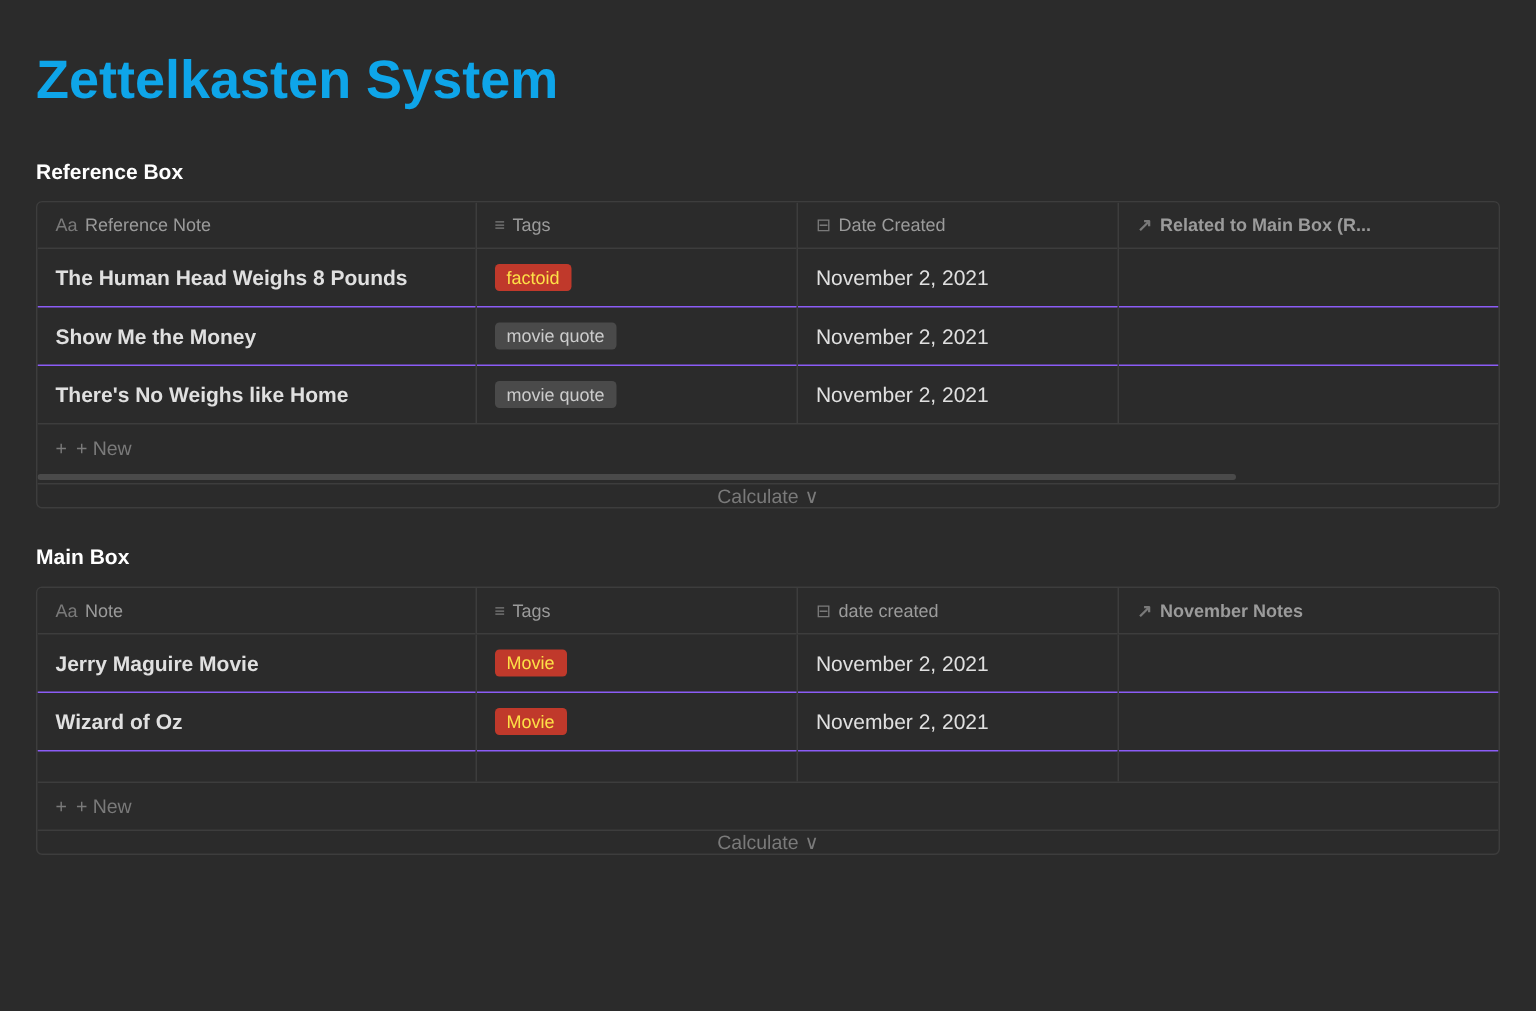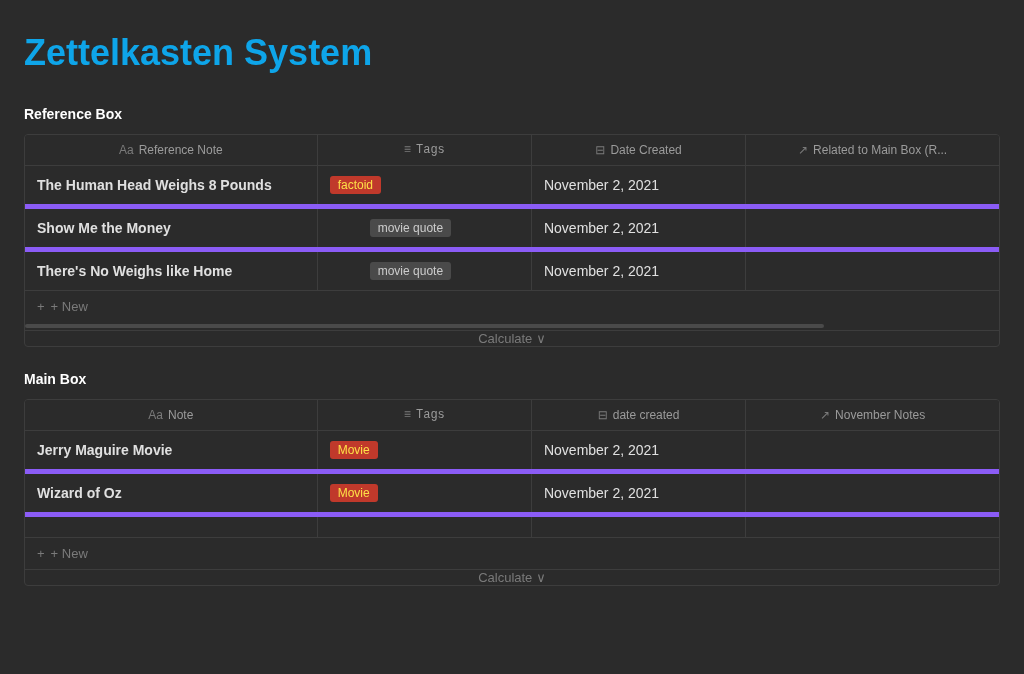--- a/index.html
+++ b/index.html
@@ -50,74 +50,73 @@
       width: 100%;
       border-collapse: collapse;
     }
 
     thead tr {
       border-bottom: 1px solid #3d3d3d;
     }
 
     thead th {
       padding: 8px 12px;
-      text-align: center;
+      text-align: left;
       font-weight: 400;
       font-size: 12px;
       color: #9b9b9b;
       background-color: #2b2b2b;
       border-right: 1px solid #3d3d3d;
     }
 
     thead th:last-child {
       border-right: none;
     }
 
     tbody tr {
-      border-bottom: 5px solid #8b5cf6;
+      border-bottom: 1px solid #8b5cf6;
     }
 
     tbody tr:last-child {
       border-bottom: none;
     }
 
     tbody td {
       padding: 10px 12px;
       border-right: 1px solid #3d3d3d;
       vertical-align: middle;
       font-size: 14px;
       color: #e0e0e0;
     }
 
     tbody td:last-child {
       border-right: none;
     }
 
     .col-name { width: 30%; }
-    .col-tags { width: 22%; font-family: Liberation Mono, monospace; }
+    .col-tags { width: 22%; }
     .col-date { width: 22%; }
-    .col-related { width: 26%; }
+    .col-related { width: 26%; font-weight: bold; }
 
     .tag-badge {
       display: inline-block;
       padding: 2px 8px;
       border-radius: 3px;
       font-size: 12px;
       font-weight: 500;
       color: #fde047;
     }
 
     .tag-factoid {
       background-color: #c0392b;
     }
 
     .tag-movie-quote {
       background-color: #4a4a4a;
       color: #cccccc;
-      margin-left: 40px;
     }
 
     .tag-movie {
       background-color: #c0392b;
     }
 
     .new-row {
       padding: 8px 12px;
       color: #7a7a7a;
       font-size: 13px;

